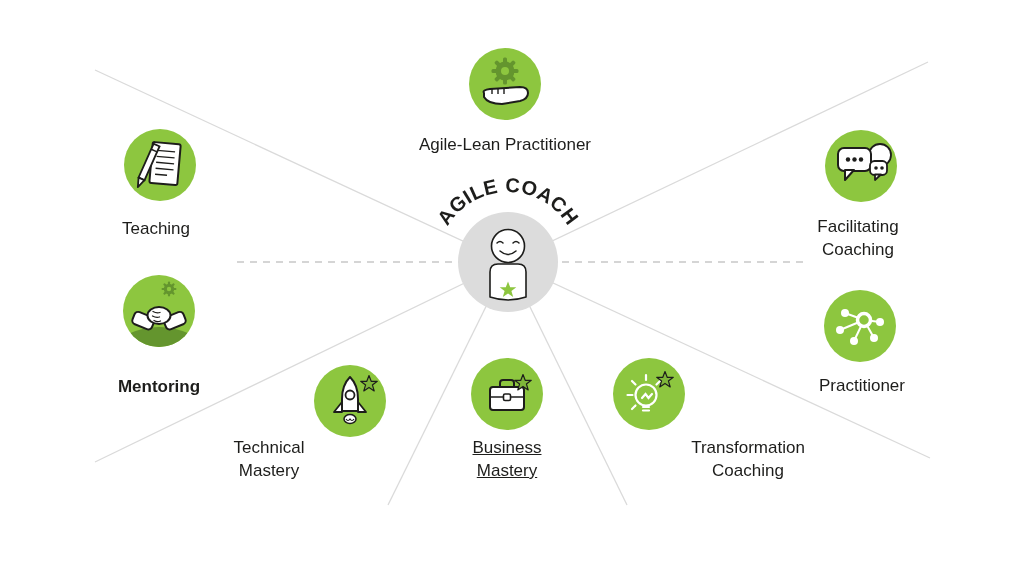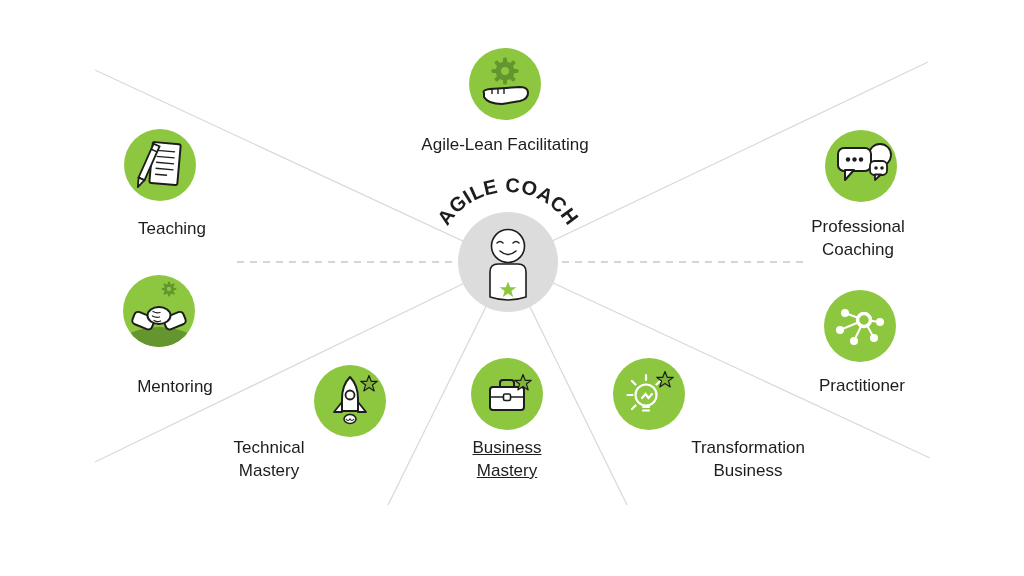--- a/index.html
+++ b/index.html
@@ -61,38 +61,38 @@
           <rect x="-2" y="-13.5" width="4" height="27" rx="1.5" transform="rotate(90)"></rect>
           <rect x="-2" y="-13.5" width="4" height="27" rx="1.5" transform="rotate(135)"></rect>
           <circle r="9.5"></circle>
         </g>
         <circle r="4" fill="#8dc63f"></circle>
       </g>
       <path d="M 16 46 Q 14 43 22 42 L 52 40 Q 60 40 60 46 Q 60 52 52 54 L 34 57 Q 20 57 16 50 Z" fill="#ffffff" stroke="#1d1d1b" stroke-width="2" stroke-linejoin="round"></path>
       <path d="M 24 42 L 24 47 M 30 42 L 30 47 M 36 41 L 36 47" stroke="#1d1d1b" stroke-width="1.4" fill="none"></path>
     </svg>
   </div>
-  <div class="label nowrap" style="left:505px;top:133px;">Agile-Lean Facilitating</div>
+  <div class="label nowrap" style="left:505px;top:133px;">Agile-Lean Practitioner</div>
 
   <div class="icon" style="left:824px;top:129px;">
     <svg viewBox="0 0 74 74">
       <circle cx="37" cy="37" r="36" fill="#8dc63f"></circle>
       <circle cx="56" cy="26" r="11" fill="#ffffff" stroke="#1d1d1b" stroke-width="1.8"></circle>
       <rect x="14" y="19" width="33" height="23" rx="6" fill="#ffffff" stroke="#1d1d1b" stroke-width="2"></rect>
       <polygon points="21,41 30,41 21,51" fill="#ffffff" stroke="#1d1d1b" stroke-width="2" stroke-linejoin="round"></polygon>
       <circle cx="24" cy="30.5" r="2.2" fill="#1d1d1b"></circle>
       <circle cx="30.5" cy="30.5" r="2.2" fill="#1d1d1b"></circle>
       <circle cx="37" cy="30.5" r="2.2" fill="#1d1d1b"></circle>
       <rect x="46" y="32" width="17" height="14" rx="4.5" fill="#ffffff" stroke="#1d1d1b" stroke-width="1.8"></rect>
       <polygon points="51,45.5 57,45.5 51,51" fill="#ffffff" stroke="#1d1d1b" stroke-width="1.8" stroke-linejoin="round"></polygon>
       <circle cx="52" cy="39" r="1.8" fill="#1d1d1b"></circle>
       <circle cx="58" cy="39" r="1.8" fill="#1d1d1b"></circle>
     </svg>
   </div>
-  <div class="label" style="left:858px;top:215px;width:130px;">Professional Coaching</div>
+  <div class="label" style="left:858px;top:215px;width:130px;">Facilitating Coaching</div>
 
   <div class="icon" style="left:823px;top:289px;">
     <svg viewBox="0 0 74 74">
       <circle cx="37" cy="37" r="36" fill="#8dc63f"></circle>
       <g stroke="#ffffff" stroke-width="2">
         <line x1="41" y1="31" x2="22" y2="24"></line>
         <line x1="41" y1="31" x2="17" y2="41"></line>
         <line x1="41" y1="31" x2="31" y2="52"></line>
         <line x1="41" y1="31" x2="51" y2="49"></line>
         <line x1="41" y1="31" x2="57" y2="33"></line>
@@ -117,21 +117,21 @@
         <line x1="31" y1="53.5" x2="37" y2="53.5"></line>
         <line x1="34" y1="23" x2="34" y2="18"></line>
         <line x1="23.5" y1="27.5" x2="20" y2="24"></line>
         <line x1="44.5" y1="27.5" x2="48" y2="24"></line>
         <line x1="20.5" y1="38" x2="15.5" y2="38"></line>
         <line x1="23.5" y1="48.5" x2="20" y2="52"></line>
       </g>
       <path transform="translate(53,23)" fill="#7fb63a" stroke="#1d1d1b" stroke-width="1.2" stroke-linejoin="round" d="M0,-8.5 2.2,-2.7 8.3,-2.7 3.4,0.9 5.2,6.9 0,3.4 -5.2,6.9 -3.4,0.9 -8.3,-2.7 -2.2,-2.7 Z"></path>
     </svg>
   </div>
-  <div class="label" style="left:748px;top:436px;width:140px;">Transformation Business</div>
+  <div class="label" style="left:748px;top:436px;width:140px;">Transformation Coaching</div>
 
   <div class="icon" style="left:470px;top:357px;">
     <svg viewBox="0 0 74 74">
       <circle cx="37" cy="37" r="36" fill="#8dc63f"></circle>
       <path d="M 30 31 L 30 26 Q 30 23 33 23 L 41 23 Q 44 23 44 26 L 44 31" fill="none" stroke="#1d1d1b" stroke-width="2"></path>
       <rect x="20" y="30" width="34" height="23" rx="3" fill="#ffffff" stroke="#1d1d1b" stroke-width="2"></rect>
       <line x1="20" y1="40" x2="54" y2="40" stroke="#1d1d1b" stroke-width="1.6"></line>
       <rect x="33.5" y="37" width="7" height="6.5" rx="1.5" fill="#ffffff" stroke="#1d1d1b" stroke-width="1.6"></rect>
       <path transform="translate(53,26)" fill="#7fb63a" stroke="#1d1d1b" stroke-width="1.2" stroke-linejoin="round" d="M0,-8.5 2.2,-2.7 8.3,-2.7 3.4,0.9 5.2,6.9 0,3.4 -5.2,6.9 -3.4,0.9 -8.3,-2.7 -2.2,-2.7 Z"></path>
     </svg>
@@ -170,21 +170,21 @@
           <circle r="9.5"></circle>
         </g>
         <circle r="4" fill="#8dc63f"></circle>
       </g>
       <rect x="11" y="40" width="21" height="13" rx="4" fill="#ffffff" stroke="#1d1d1b" stroke-width="2" transform="rotate(22 21 46)"></rect>
       <rect x="42" y="40" width="21" height="13" rx="4" fill="#ffffff" stroke="#1d1d1b" stroke-width="2" transform="rotate(-22 53 46)"></rect>
       <ellipse cx="37" cy="41.5" rx="11.5" ry="8.5" fill="#ffffff" stroke="#1d1d1b" stroke-width="2"></ellipse>
       <path d="M 31 37.5 q 3.5 2 7 1 M 30.5 42 q 3.5 2 7 1 M 32 46.5 q 3.5 2 6.5 0.5" fill="none" stroke="#1d1d1b" stroke-width="1.3" stroke-linecap="round"></path>
     </svg>
   </div>
-  <div class="label nowrap" style="left:175px;top:375px;">Mentoring</div>
+  <div class="label nowrap" style="left:159px;top:375px;font-weight:bold;">Mentoring</div>
 
   <div class="icon" style="left:123px;top:128px;">
     <svg viewBox="0 0 74 74">
       <circle cx="37" cy="37" r="36" fill="#8dc63f"></circle>
       <g transform="rotate(5 41 36)">
         <rect x="28" y="15" width="28" height="41" rx="2" fill="#ffffff" stroke="#1d1d1b" stroke-width="2"></rect>
         <g stroke="#1d1d1b" stroke-width="1.4">
           <line x1="33" y1="23" x2="51" y2="23"></line>
           <line x1="33" y1="29" x2="51" y2="29"></line>
           <line x1="33" y1="35" x2="51" y2="35"></line>
@@ -193,15 +193,15 @@
         </g>
       </g>
       <g transform="rotate(24 24 38)">
         <rect x="21" y="15" width="6.5" height="37" fill="#ffffff" stroke="#1d1d1b" stroke-width="1.8"></rect>
         <line x1="21" y1="21" x2="27.5" y2="21" stroke="#1d1d1b" stroke-width="1.4"></line>
         <polygon points="21,52 27.5,52 24.2,61" fill="#ffffff" stroke="#1d1d1b" stroke-width="1.8" stroke-linejoin="round"></polygon>
         <polygon points="23.2,58.2 25.2,58.2 24.2,61" fill="#1d1d1b"></polygon>
       </g>
     </svg>
   </div>
-  <div class="label nowrap" style="left:172px;top:217px;">Teaching</div>
+  <div class="label nowrap" style="left:156px;top:217px;">Teaching</div>
 
 </div>
 
 </body></html>

